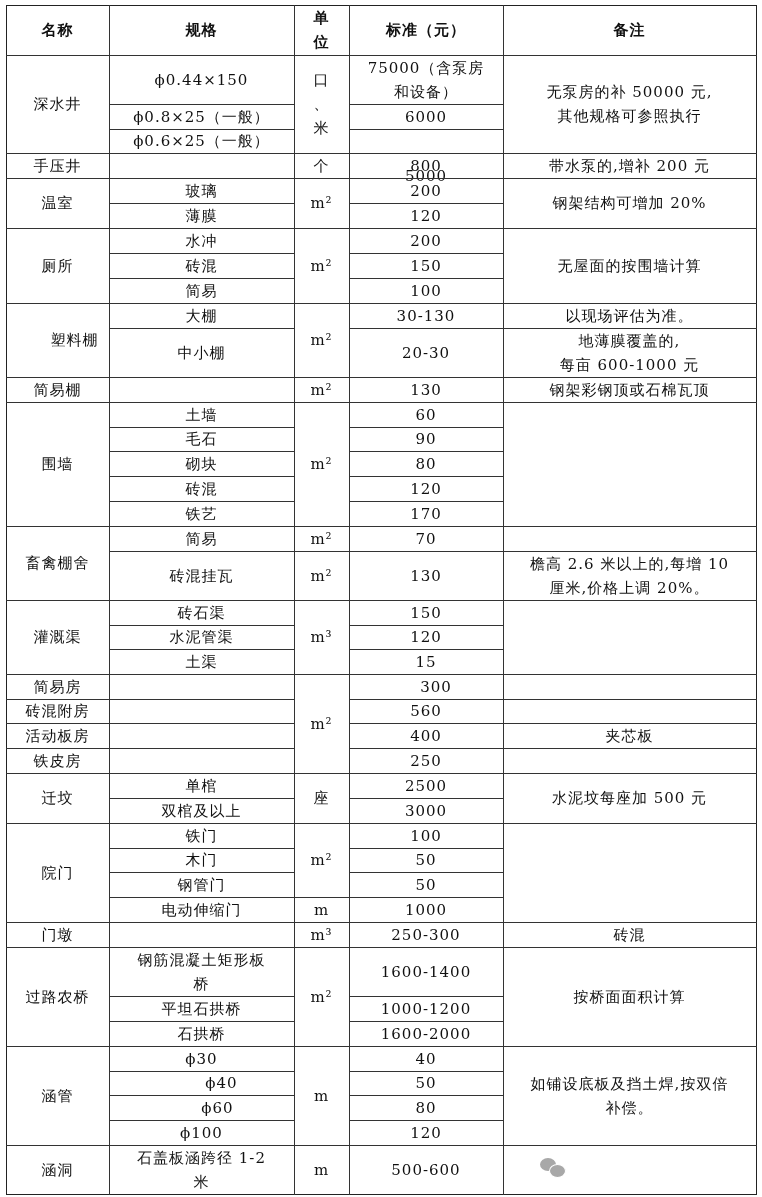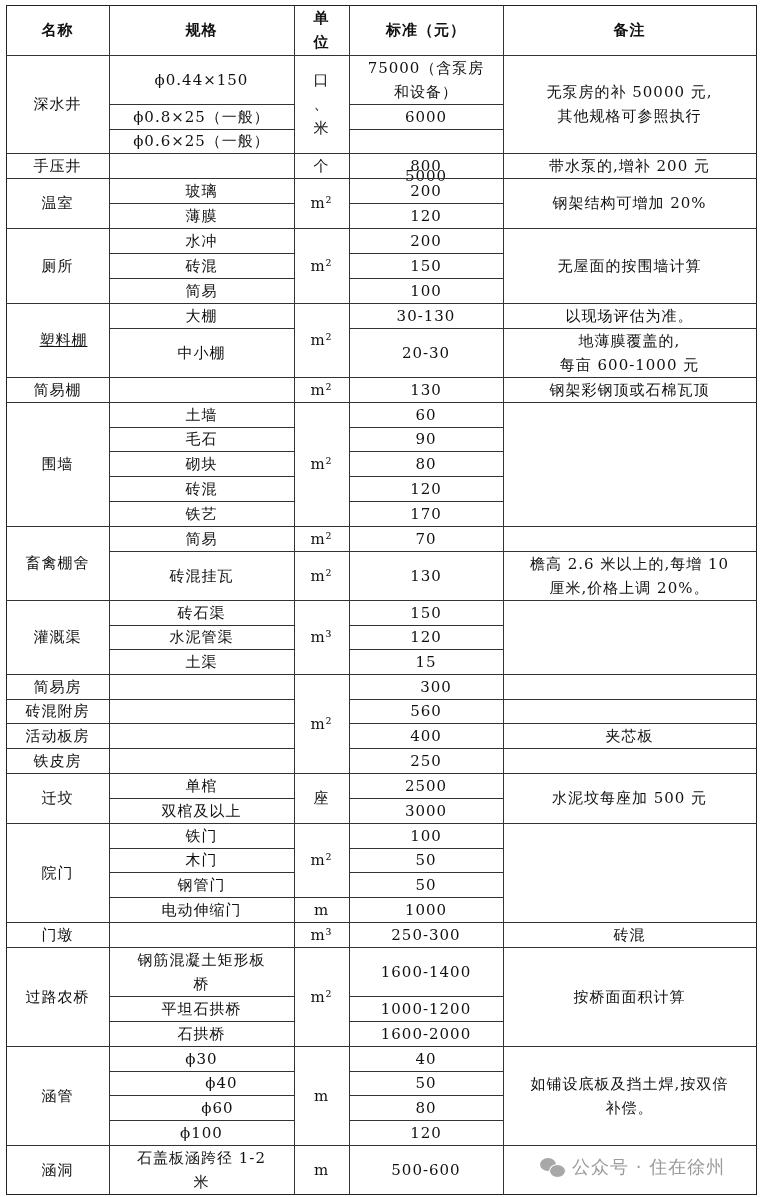--- a/index.html
+++ b/index.html
@@ -77,21 +77,21 @@
     <div class="cell" style="left: 294px; width: 55px; top: 228px; height: 75px;">m²</div>
     <div class="cell" style="left: 349px; width: 154px; top: 228px; height: 25px;">200</div>
     <div class="cell" style="left: 349px; width: 154px; top: 253px; height: 25px;">150</div>
     <div class="cell" style="left: 349px; width: 154px; top: 278px; height: 25px;">100</div>
     <div class="cell" style="left: 503px; width: 253px; top: 228px; height: 75px;">无屋面的按围墙计算</div>
     <div class="hl" style="left: 109px; width: 186px; top: 253px;"></div>
     <div class="hl" style="left: 109px; width: 186px; top: 278px;"></div>
     <div class="hl" style="left: 349px; width: 155px; top: 253px;"></div>
     <div class="hl" style="left: 349px; width: 155px; top: 278px;"></div>
     <div class="hl" style="left: 6px; width: 751px; top: 303px;"></div>
-    <div class="cell" style="left: 12px; width: 103px; top: 303px; height: 74px; text-decoration: underline;">塑料棚</div>
+    <div class="cell" style="left: 23px; width: 103px; top: 303px; height: 74px;">塑料棚</div>
     <div class="cell" style="left: 109px; width: 185px; top: 303px; height: 25px;">大棚</div>
     <div class="cell" style="left: 109px; width: 185px; top: 328px; height: 49px;">中小棚</div>
     <div class="cell" style="left: 294px; width: 55px; top: 303px; height: 74px;">m²</div>
     <div class="cell" style="left: 349px; width: 154px; top: 303px; height: 25px;">30-130</div>
     <div class="cell" style="left: 349px; width: 154px; top: 328px; height: 49px;">20-30</div>
     <div class="cell" style="left: 503px; width: 253px; top: 303px; height: 25px;">以现场评估为准。</div>
     <div class="cell" style="left: 503px; width: 253px; top: 328px; height: 49px;">地薄膜覆盖的,
 每亩 600-1000 元</div>
     <div class="hl" style="left: 109px; width: 186px; top: 328px;"></div>
     <div class="hl" style="left: 349px; width: 408px; top: 328px;"></div>
@@ -236,14 +236,13 @@
 米</div>
     <div class="cell" style="left: 294px; width: 55px; top: 1145px; height: 49px;">m</div>
     <div class="cell" style="left: 349px; width: 154px; top: 1145px; height: 49px;">500-600</div>
   </div>
 
 <div class="watermark">
   <span class="wm-icon">
     <span class="bub1"></span>
       <span class="bub2"></span>
   </span>
-  <span>公众号 · 住在徐州</span>
 </div>
 
 </body></html>

